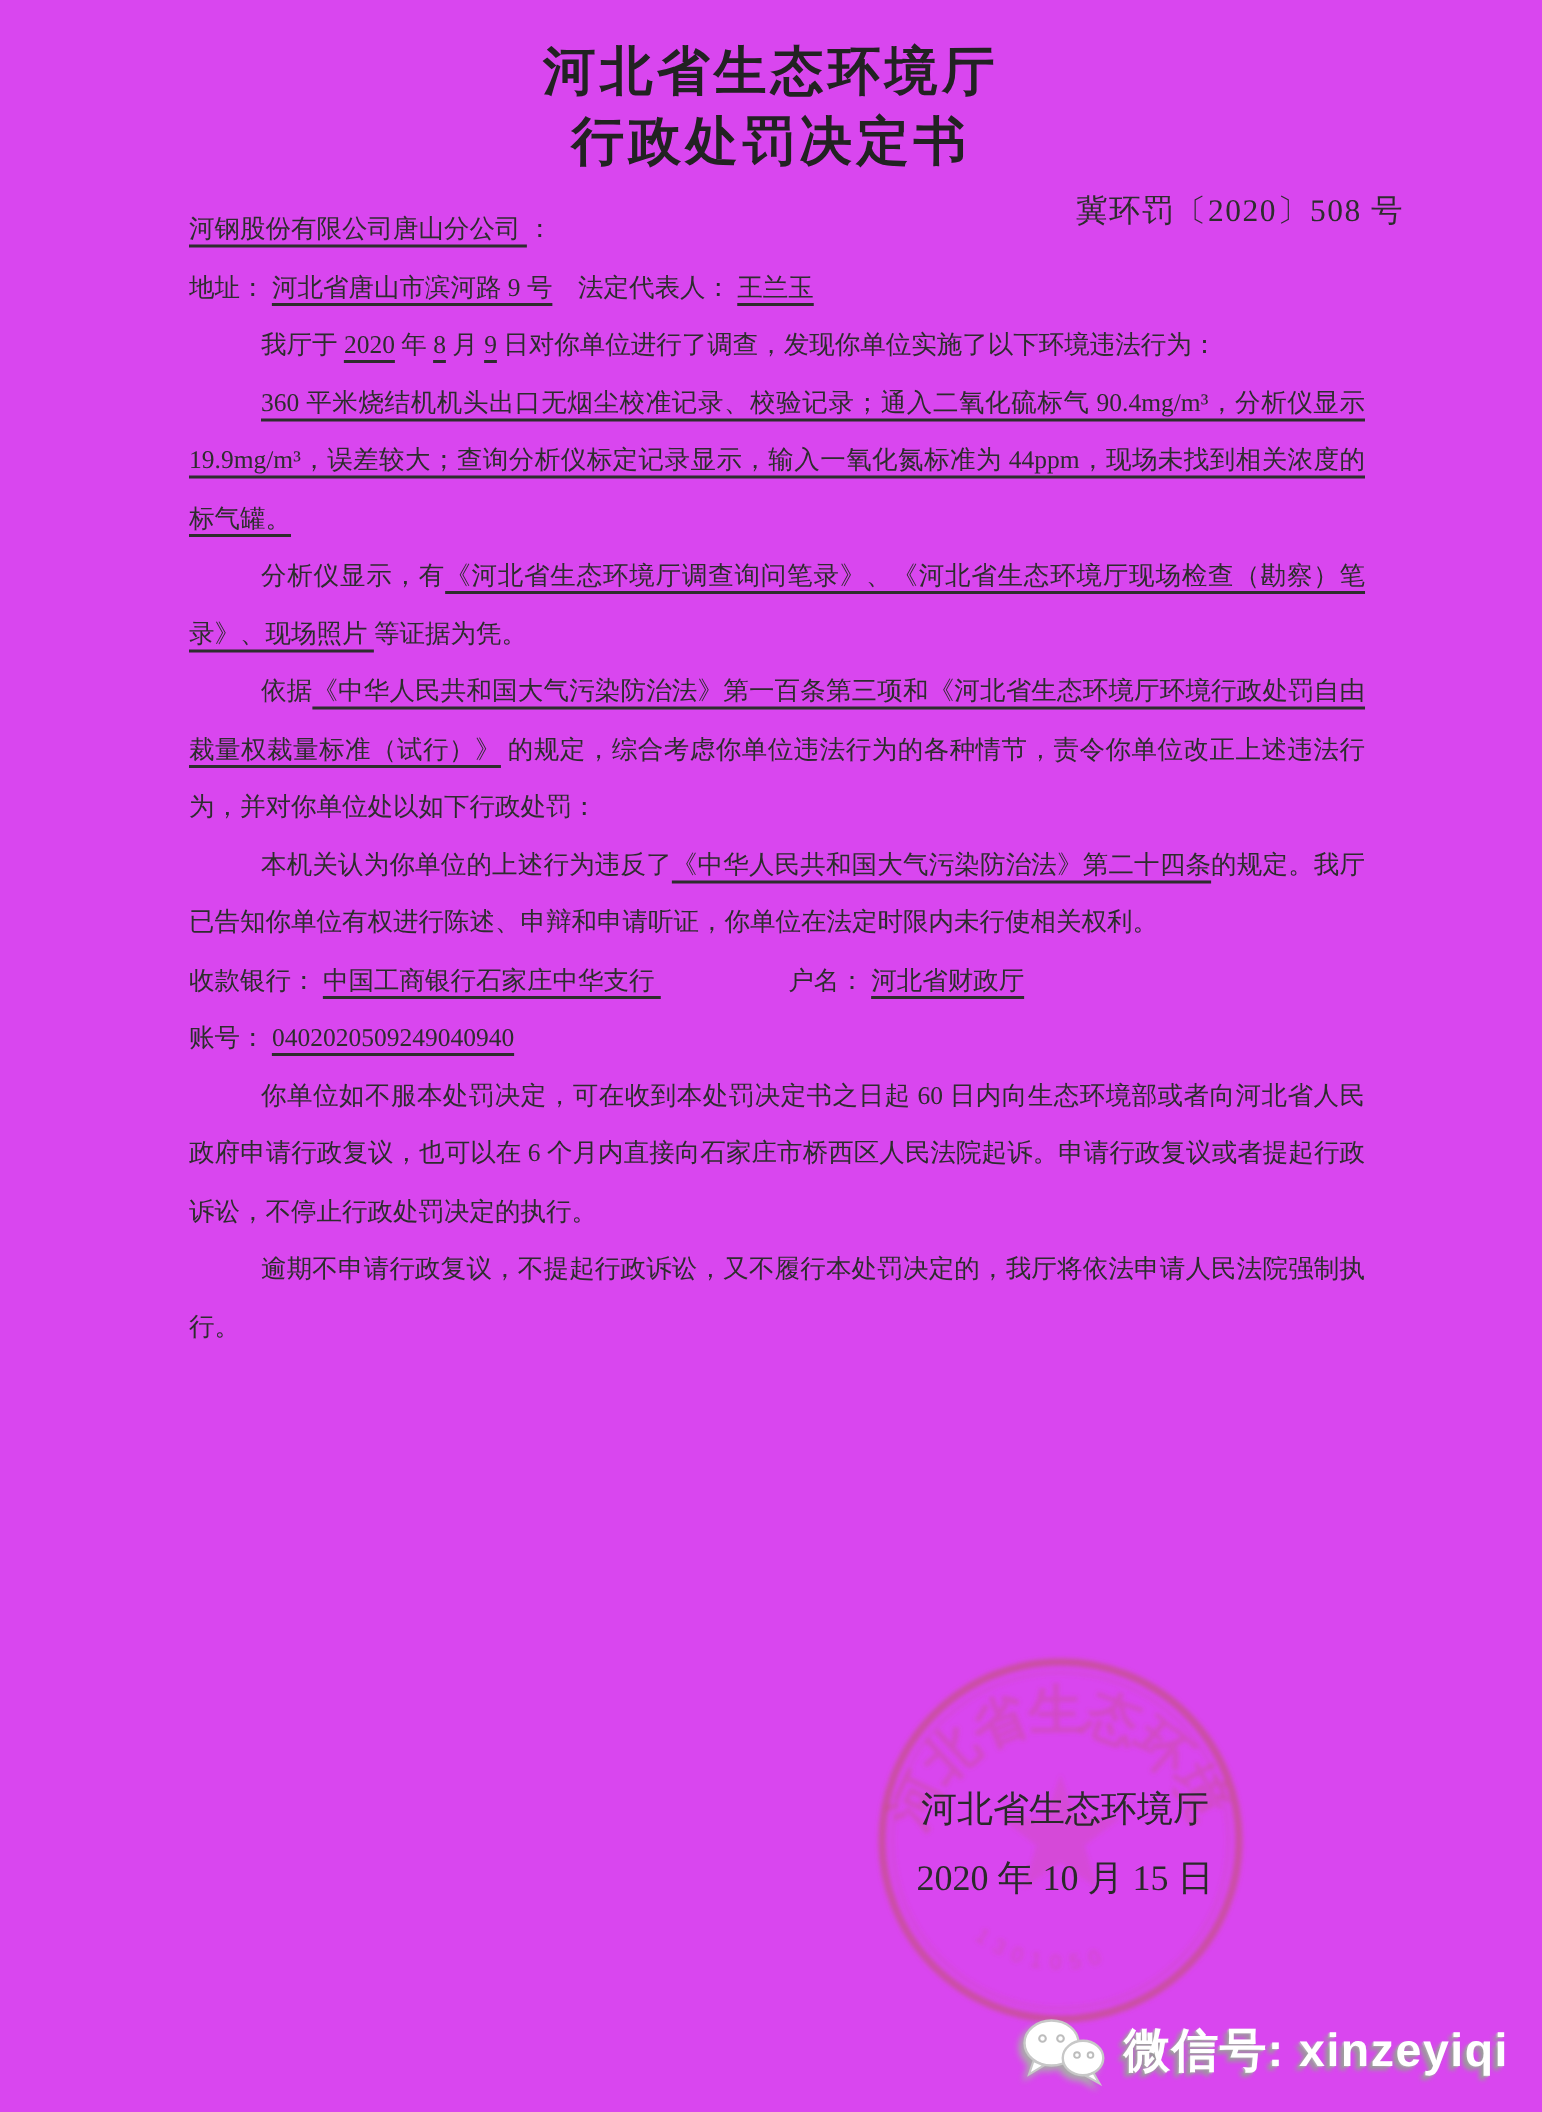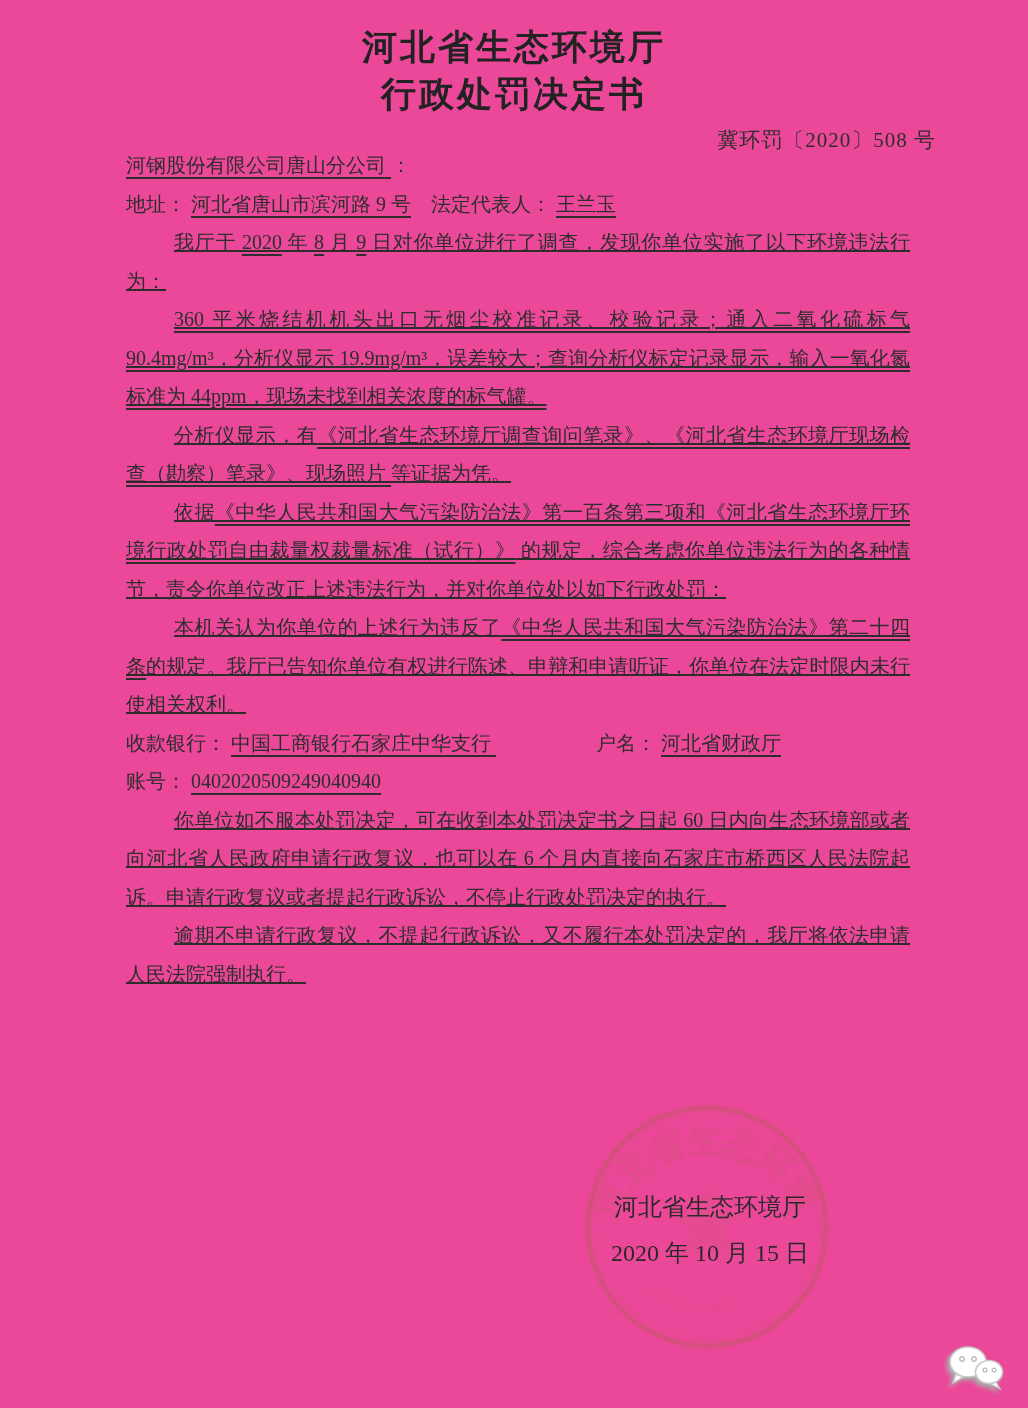--- a/index.html
+++ b/index.html
@@ -1,21 +1,21 @@
 <!DOCTYPE html>
 <html><head>
 <meta charset="utf-8">
 <style>
   html, body { margin: 0; padding: 0; background: #e9e9e9; }
   .page {
     position: relative;
     width: 1028px;
     height: 1408px;
     margin: 0 auto;
-    background: #ec4899;
+    background: #d946ef;
     overflow: hidden;
     font-family: "Liberation Serif", "DejaVu Serif", serif;
     color: #2d2d2d;
   }
   .title-block { padding-top: 24px; text-align: center; }
   .title-line {
     font-size: 35px;
     font-weight: bold;
     line-height: 47px;
     letter-spacing: 3px;
@@ -24,28 +24,28 @@
   .doc-number {
     text-align: right;
     padding-right: 92px;
     margin-top: 8px;
     font-size: 21px;
     letter-spacing: 1px;
   }
   .doc-body {
     position: absolute;
     left: 126px;
-    top: 146px;
+    top: 134px;
     width: 784px;
-    font-size: 20px;
+    font-size: 17px;
     line-height: 38.5px;
     text-align: justify;
   }
   .para { margin: 0; }
-  .para.indent { text-indent: 48px; text-decoration: underline; }
+  .para.indent { text-indent: 48px; }
   .seg-u {
     text-decoration: underline;
     text-decoration-thickness: 1.8px;
     text-underline-offset: 5px;
   }
   .signature {
     position: absolute;
     top: 1184px;
     left: 552px;
     width: 316px;
@@ -145,15 +145,16 @@
         <path d="M 10 32 L 7 41 L 17 35 Z" fill="#ffffff" stroke="#c8c8c8" stroke-width="1.4"></path>
         <circle cx="16" cy="17" r="2.2" fill="#ffffff" stroke="#bdbdbd" stroke-width="1.4"></circle>
         <circle cx="28" cy="17" r="2.2" fill="#ffffff" stroke="#bdbdbd" stroke-width="1.4"></circle>
 
         <ellipse cx="43" cy="30" rx="13.5" ry="11.5" fill="#ffffff" stroke="#c8c8c8" stroke-width="1.6"></ellipse>
         <path d="M 50 40 L 54 47 L 45 42 Z" fill="#ffffff" stroke="#c8c8c8" stroke-width="1.4"></path>
         <circle cx="39" cy="28" r="1.9" fill="#ffffff" stroke="#bdbdbd" stroke-width="1.3"></circle>
         <circle cx="48" cy="28" r="1.9" fill="#ffffff" stroke="#bdbdbd" stroke-width="1.3"></circle>
       </svg>
     </span>
+    <span class="watermark-label">微信号: xinzeyiqi</span>
   </div>
 
 </div>
 
 </body></html>

